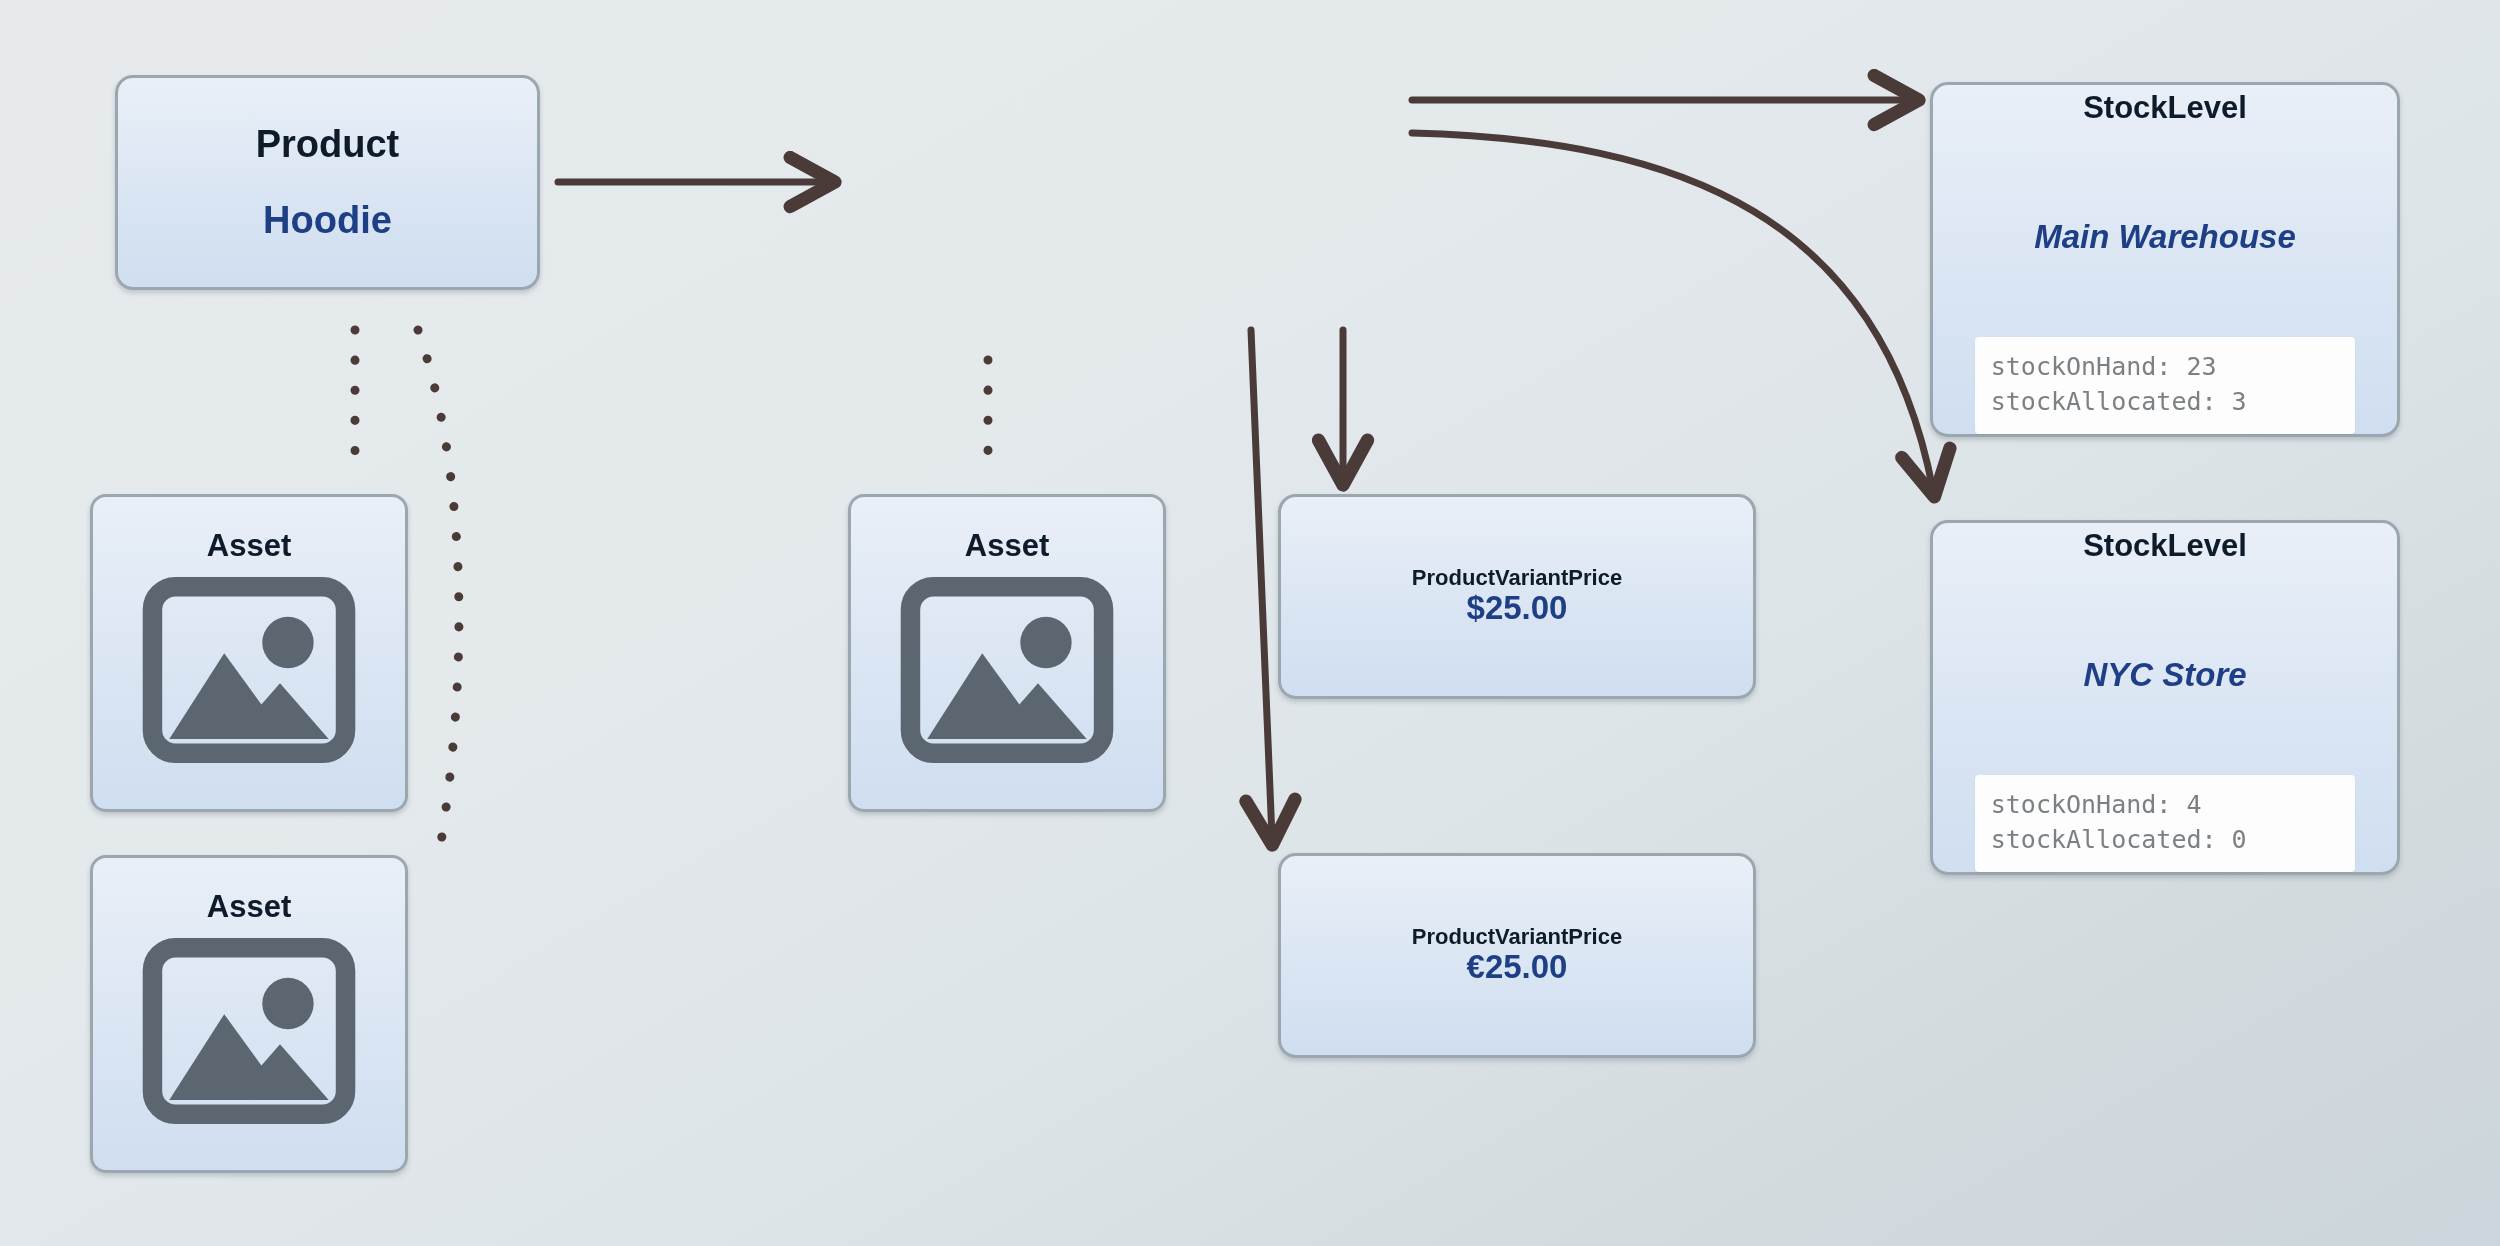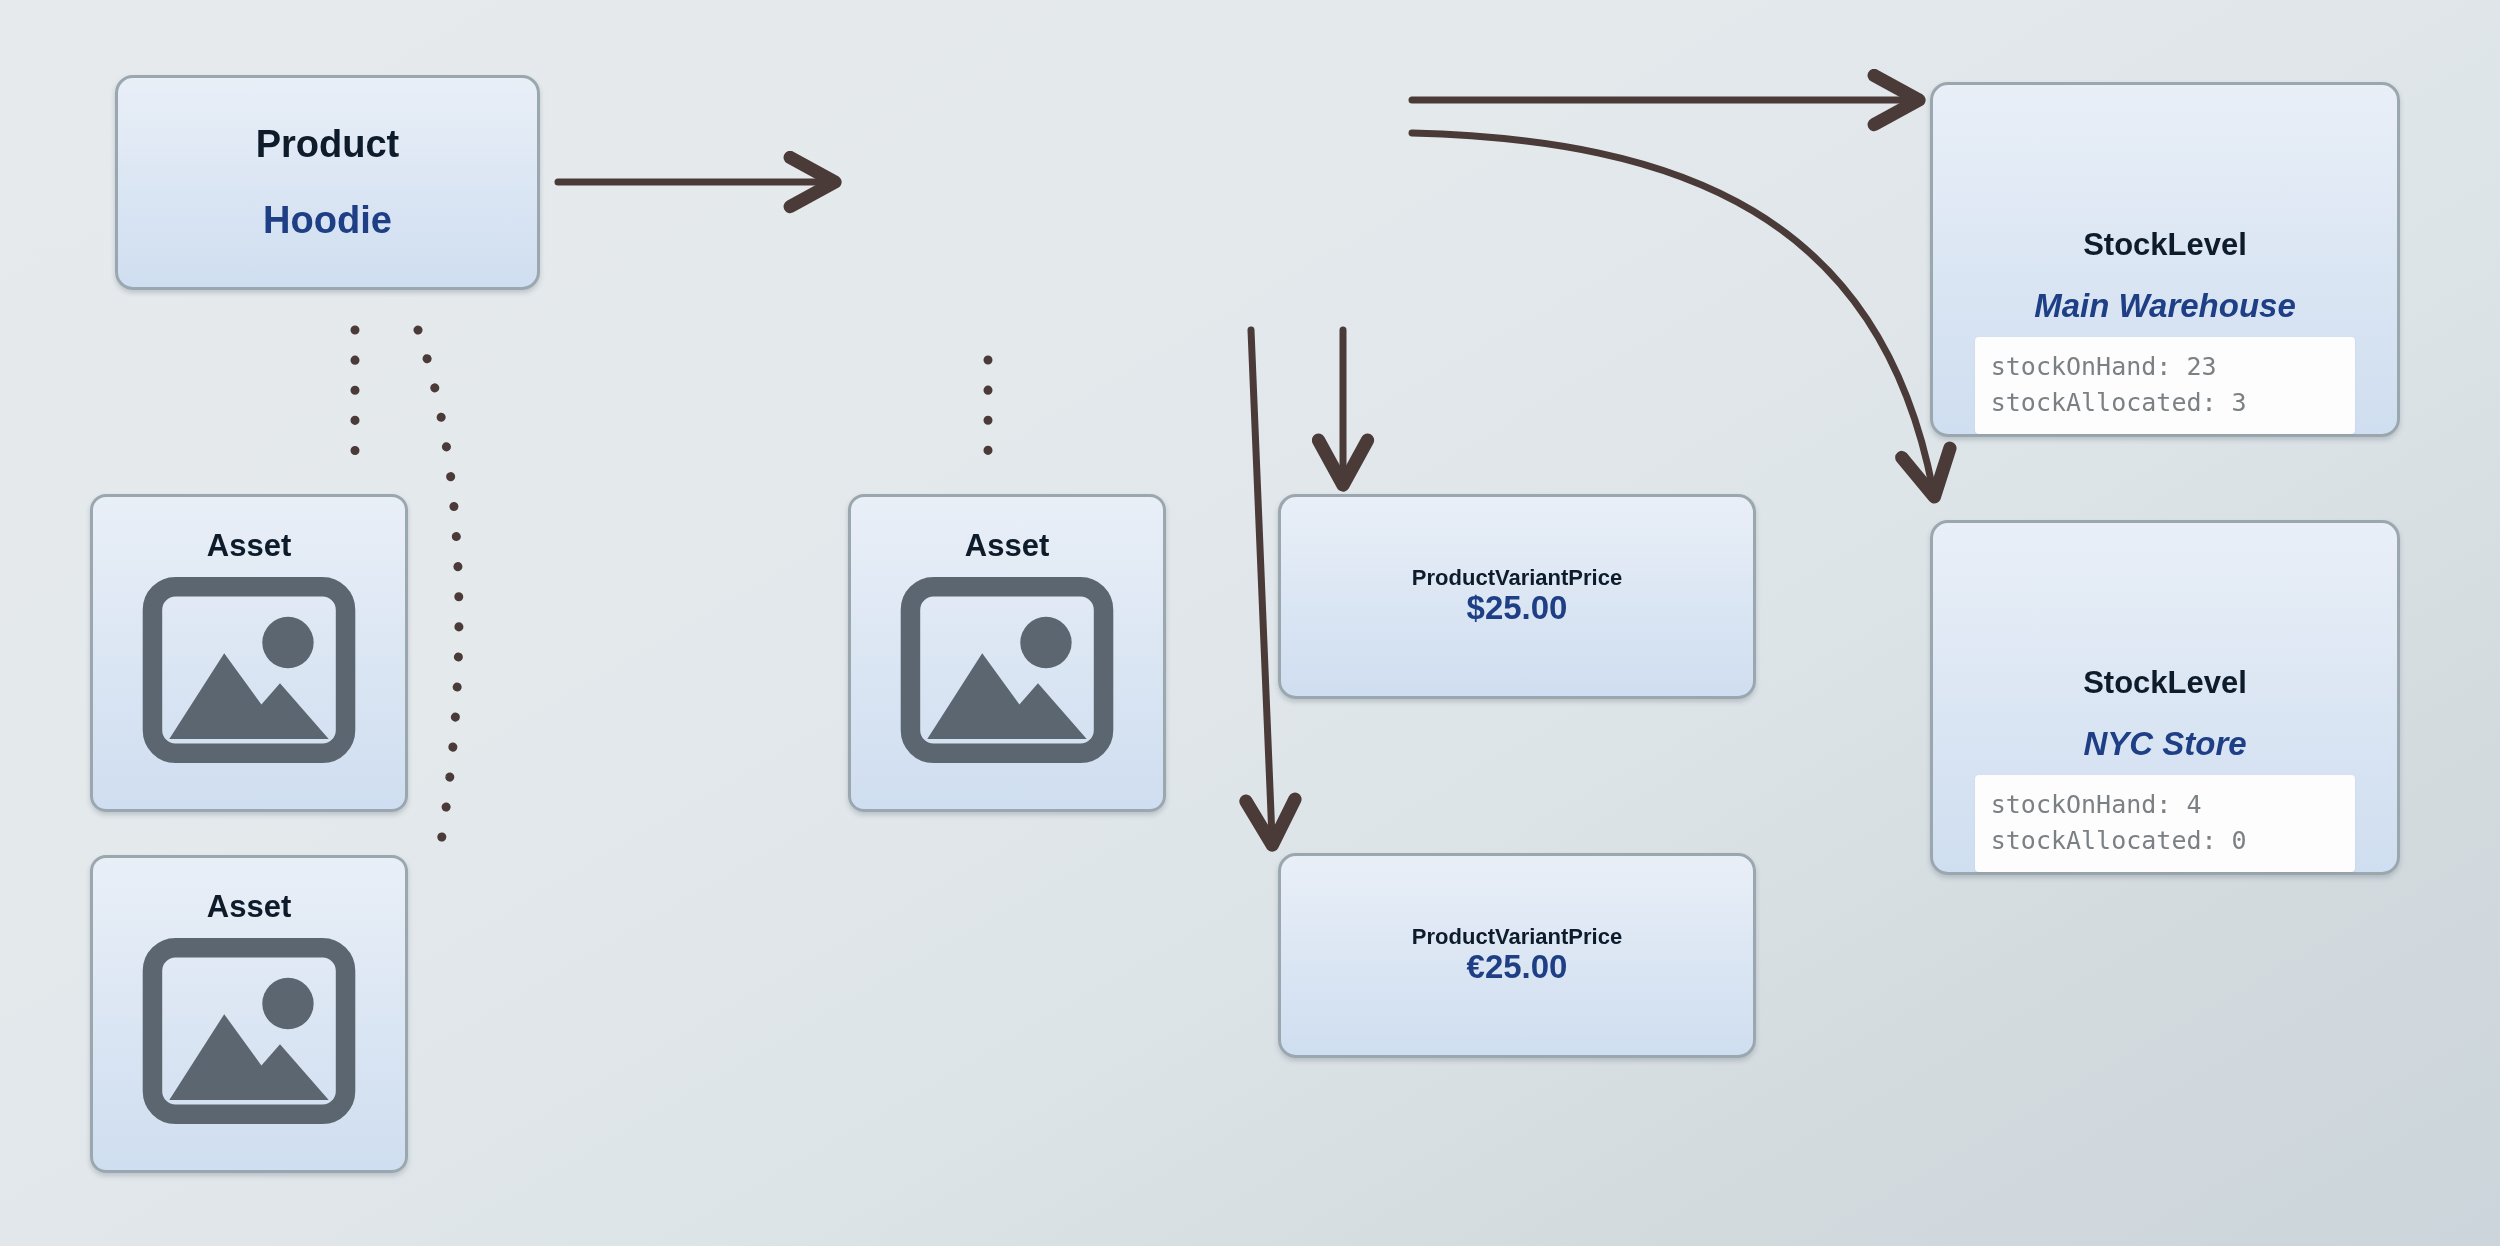--- a/index.html
+++ b/index.html
@@ -45,22 +45,22 @@
   }
 
   
   .node.entity .title { font-size: 38px; }
   .node.entity .subtitle { font-size: 38px; margin-top: 34px; }
 
   .node.price .title { font-size: 22px; }
   .node.price .subtitle { font-size: 33px; }
 
   .node.stock {
-    justify-content: flex-end;
-    padding-top: 22px;
+    justify-content: space-between;
+    padding-top: 6px;
   }
   .node.stock .title { font-size: 31px; }
   .node.stock .subtitle { font-size: 33px; margin-top: 26px; font-style: italic; }
 
   .node.asset {
     justify-content: flex-start;
     padding-top: 32px;
     border-radius: 16px;
   }
   .node.asset .title { font-size: 31px; }

